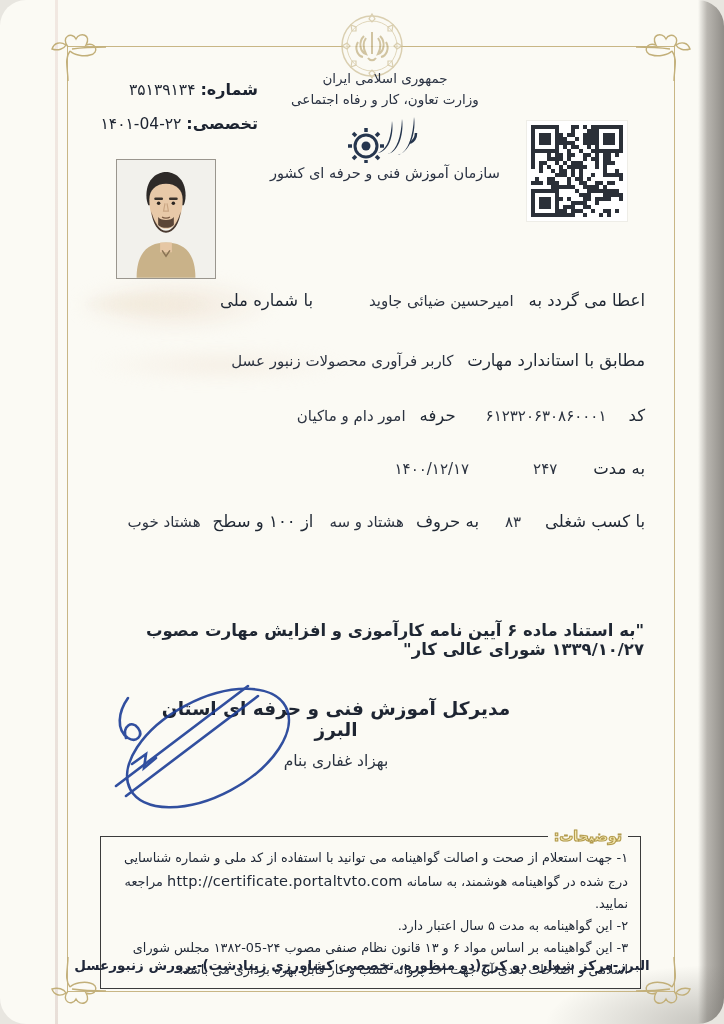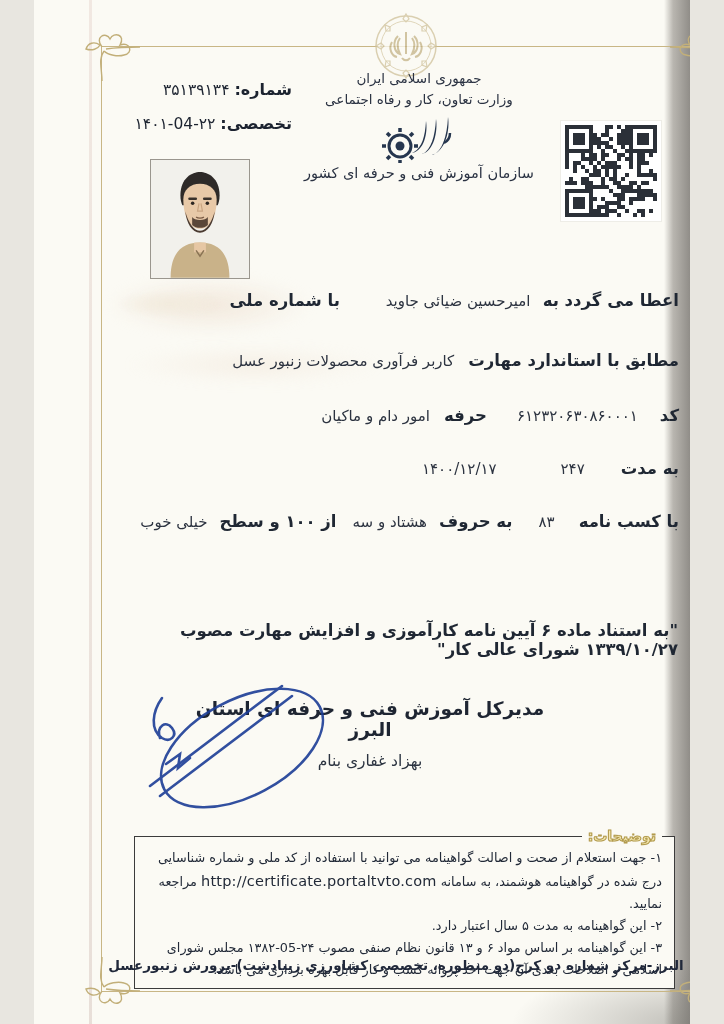--- a/index.html
+++ b/index.html
@@ -1,20 +1,20 @@
 <!DOCTYPE html>
 <html lang="fa"><head>
 <meta charset="utf-8">
 <style>
   * { margin:0; padding:0; box-sizing:border-box; }
   html,body { background:#e8e6e0; }
   body { font-family:"DejaVu Sans", sans-serif; }
   .page {
-    position:relative; width:656px; height:1024px; margin:0 auto;
-    background:#fbfaf4; overflow:hidden;
+    position:relative; width:724px; height:1024px; margin:0 auto;
+    background:#fbfaf4; overflow:hidden;border-radius:26px;
   }
   
   .scan-edge-right { position:absolute; right:0; top:0; width:26px; height:100%;
     background:linear-gradient(to right,#fbfaf4 0%, #b9b6b0 35%, #908d88 100%); }
   .scan-edge-left { position:absolute; left:55px; top:0; width:3px; height:100%;
     background:linear-gradient(to bottom,#e9d9d2, #d9c9c2); opacity:.55; }
   .scan-shadow-br { position:absolute; right:0; bottom:0; width:180px; height:60px;
     background:radial-gradient(ellipse at bottom right, rgba(120,118,112,.45), transparent 70%); }
 
   
@@ -51,21 +51,21 @@
     background:#f4f3ef; border:1px solid #9a968e; overflow:hidden; }
   .photo svg { width:100%; height:100%; display:block; }
 
   .title { position:absolute; left:225px; top:196px; width:330px; text-align:center;
     font-size:40px; font-weight:bold; color:#2c3950; direction:rtl;
     text-shadow:0 1px 0 rgba(44,57,80,.25); }
 
   
   .row { position:absolute; left:85px; width:560px; display:flex; direction:rtl;
     align-items:baseline; white-space:nowrap; }
-  .row .lbl { font-weight:bold; color:#1f2733; font-size:16.5px; }
+  .row .lbl { font-weight:normal; color:#1f2733; font-size:16.5px; }
   .row .val { color:#2c3340; font-size:15px; }
   .row .num { letter-spacing:1.5px; }
   .redact { align-self:center; width:150px; height:26px; border-radius:12px;
     background:radial-gradient(ellipse, #f2ebdd 0%, rgba(242,235,221,0) 75%); filter:blur(1.5px); }
   .smudge { position:absolute; border-radius:50%; filter:blur(6px);
     background:radial-gradient(ellipse, rgba(240,228,214,.8), rgba(240,228,214,0) 70%); }
 
   .quote { position:absolute; left:86px; top:621px; width:558px; direction:rtl;
     text-align:right; font-weight:bold; font-size:16.5px; color:#1f2733; }
 
@@ -531,31 +531,31 @@
   <div class="row" style="top:459px;">
     <span class="lbl">به مدت</span>
     <span style="width:36px;"></span>
     <span class="val num" dir="ltr">۲۴۷</span>
     <span style="width:38px;"></span>
     <span style="width:26px;"></span>
     <span class="val num" dir="ltr">۱۴۰۰/۱۲/۱۷</span>
   </div>
 
   <div class="row" style="top:512px;">
-    <span class="lbl">با کسب نامه</span>
+    <span class="lbl">با کسب شغلی</span>
     <span style="width:24px;"></span>
     <span class="val num" dir="ltr">۸۳</span>
     <span style="width:26px;"></span>
     <span class="lbl">به حروف</span>
     <span style="width:12px;"></span>
     <span class="val">هشتاد و سه</span>
     <span style="width:16px;"></span>
     <span class="lbl">از ۱۰۰ و سطح</span>
     <span style="width:12px;"></span>
-    <span class="val">خیلی خوب</span>
+    <span class="val">هشتاد خوب</span>
   </div>
 
   <div class="quote">"به استناد ماده ۶ آیین نامه کارآموزی و افزایش مهارت مصوب ۱۳۳۹/۱۰/۲۷ شورای عالی کار"</div>
 
   <div class="sig-block">
     <div class="t">مدیرکل آموزش فنی و حرفه ای استان البرز</div>
     <div class="n">بهزاد غفاری بنام</div>
   </div>
   <svg class="sig-scribble" viewBox="0 0 215 150">
     <g fill="none" stroke="#1c3d96" stroke-width="2.6" opacity="0.9" stroke-linecap="round">

